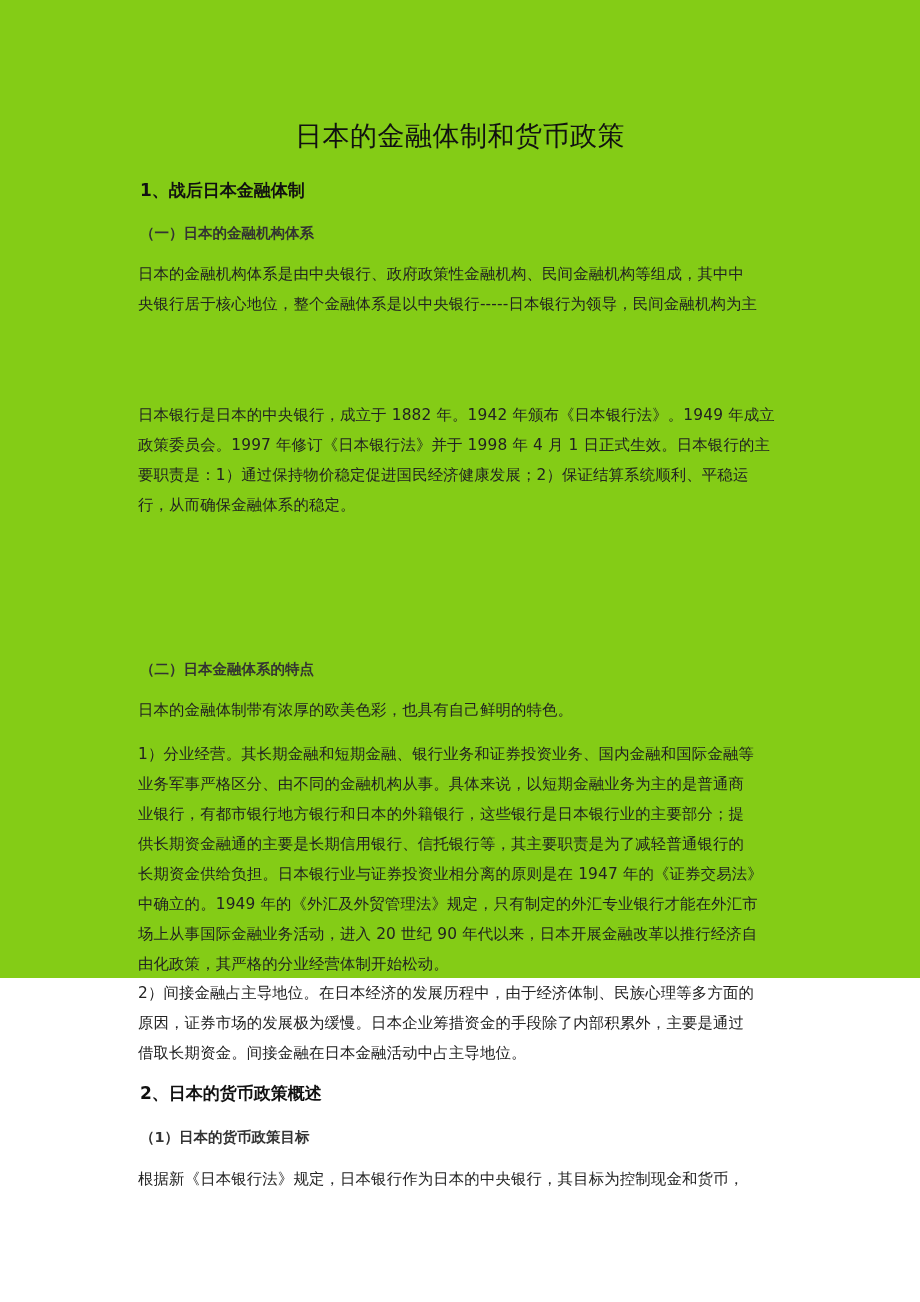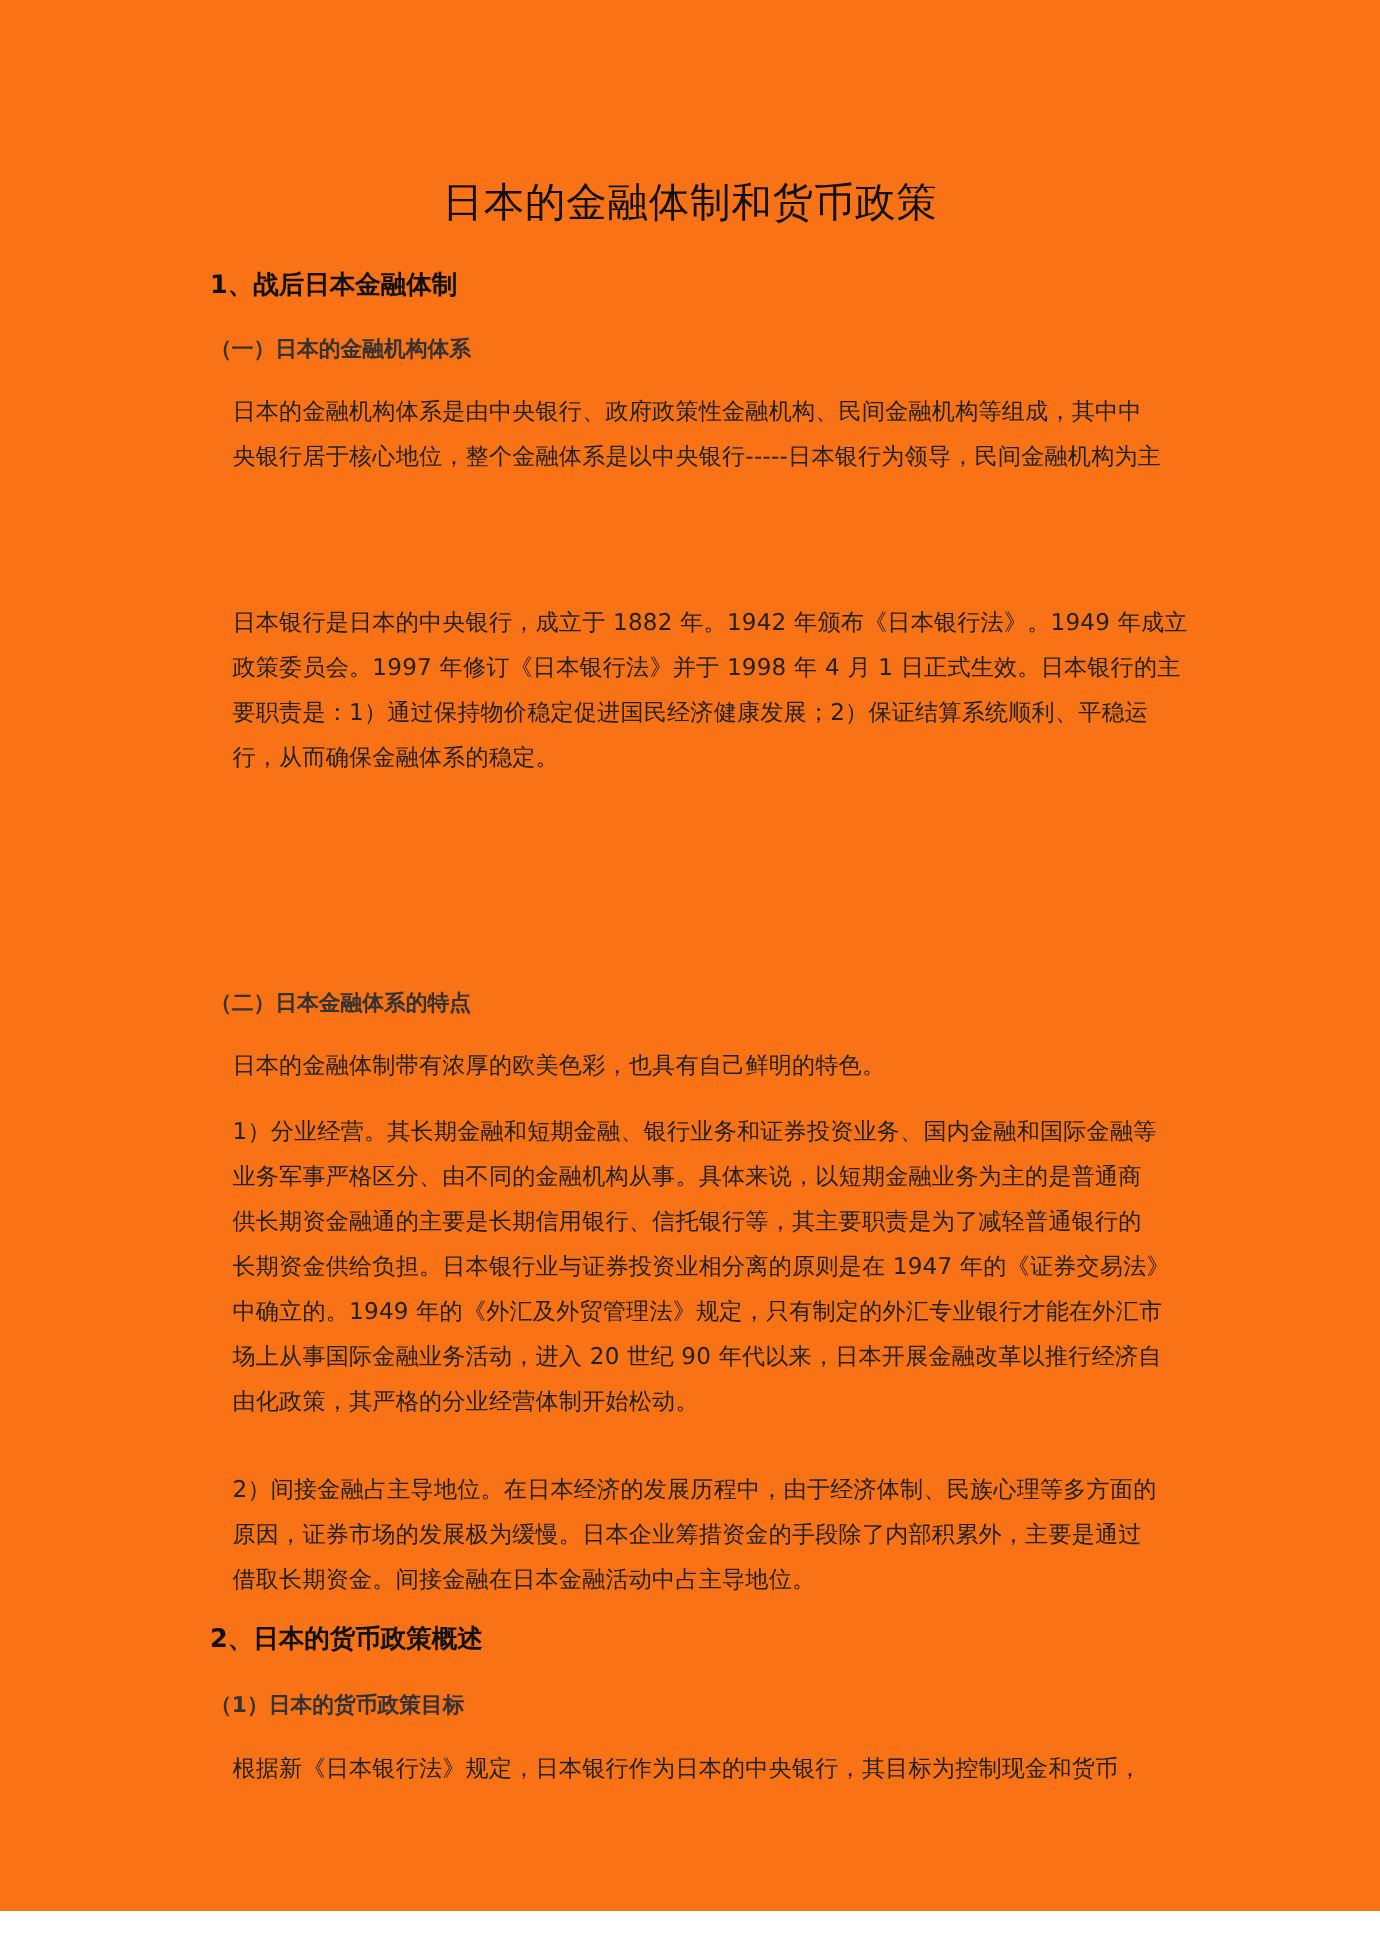--- a/index.html
+++ b/index.html
@@ -12,22 +12,22 @@
       height: 1302px;
       position: relative;
       overflow: hidden;
       font-family: "DejaVu Sans", "Liberation Sans", sans-serif;
       color: #1a1a1a;
     }
     .page {
       position: absolute;
       left: 0; top: 0;
       width: 920px;
-      height: 1274px;
-      background: #f97316;
+      height: 978px;
+      background: #84cc16;
     }
     .title {
       position: absolute;
       left: 0;
       width: 920px;
       top: 118px;
       text-align: center;
       font-size: 27px;
       line-height: 36px;
       color: #111;
@@ -45,21 +45,21 @@
     .h3 {
       position: absolute;
       left: 140px;
       font-size: 14.5px;
       line-height: 22px;
       color: #333;
       font-weight: bold;
     }
     .para {
       position: absolute;
-      left: 155px;
+      left: 138px;
       width: 645px;
     }
     .line {
       display: block;
       height: 30px;
       line-height: 30px;
       font-size: 15.4px;
       white-space: nowrap;
       color: #222;
       letter-spacing: 0.15px;
@@ -91,20 +91,21 @@
 
   <div class="h3" style="top:658px;">（二）日本金融体系的特点</div>
 
   <div class="para" style="top:695px;">
     <span class="line">日本的金融体制带有浓厚的欧美色彩，也具有自己鲜明的特色。</span>
   </div>
 
   <div class="para" style="top:739px;">
     <span class="line">1）分业经营。其长期金融和短期金融、银行业务和证券投资业务、国内金融和国际金融等</span>
     <span class="line">业务军事严格区分、由不同的金融机构从事。具体来说，以短期金融业务为主的是普通商</span>
+    <span class="line">业银行，有都市银行地方银行和日本的外籍银行，这些银行是日本银行业的主要部分；提</span>
     <span class="line">供长期资金融通的主要是长期信用银行、信托银行等，其主要职责是为了减轻普通银行的</span>
     <span class="line">长期资金供给负担。日本银行业与证券投资业相分离的原则是在 1947 年的《证券交易法》</span>
     <span class="line">中确立的。1949 年的《外汇及外贸管理法》规定，只有制定的外汇专业银行才能在外汇市</span>
     <span class="line">场上从事国际金融业务活动，进入 20 世纪 90 年代以来，日本开展金融改革以推行经济自</span>
     <span class="line">由化政策，其严格的分业经营体制开始松动。</span>
   </div>
 
   <div class="para" style="top:978px;">
     <span class="line">2）间接金融占主导地位。在日本经济的发展历程中，由于经济体制、民族心理等多方面的</span>
     <span class="line">原因，证券市场的发展极为缓慢。日本企业筹措资金的手段除了内部积累外，主要是通过</span>

